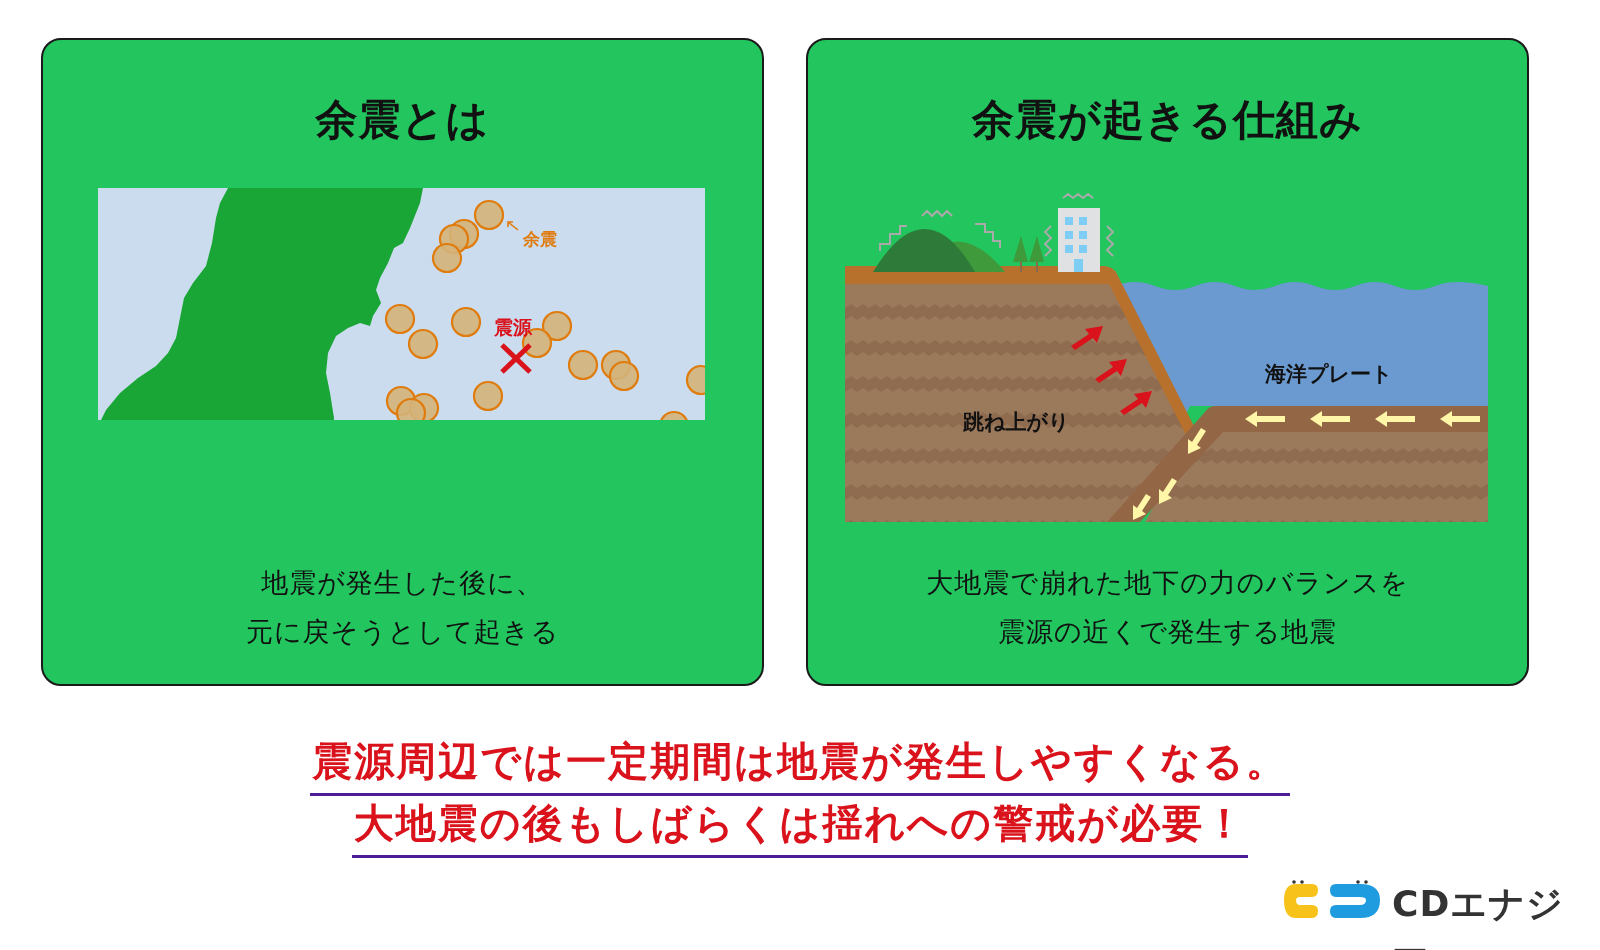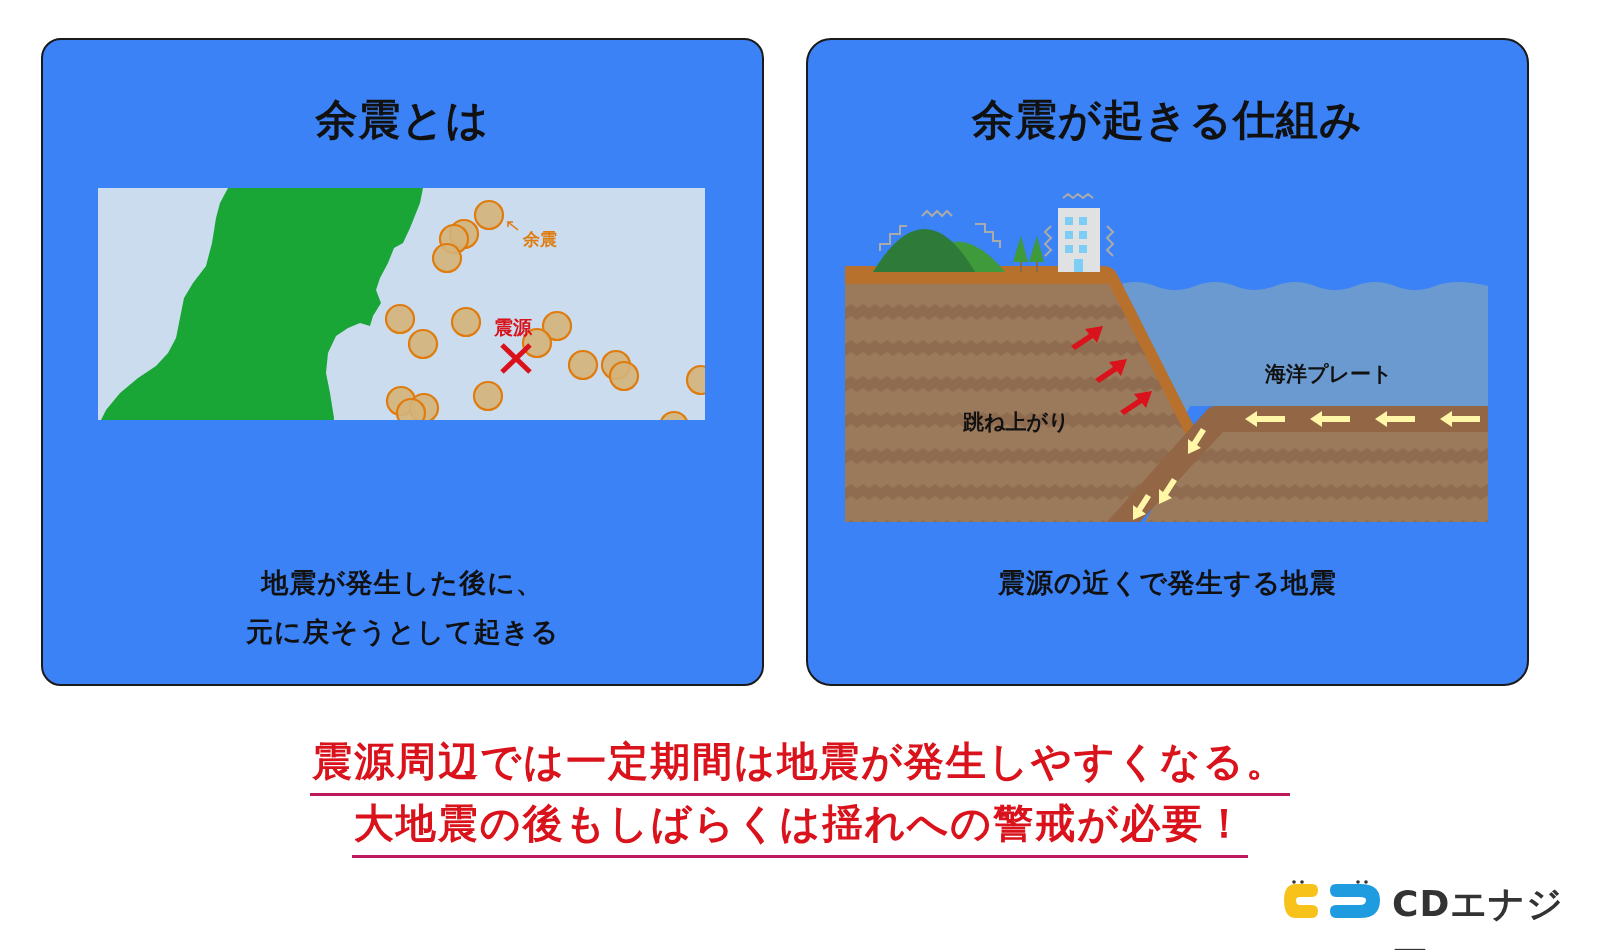--- a/index.html
+++ b/index.html
@@ -1,42 +1,42 @@
 <!DOCTYPE html>
 <html><head>
 <meta charset="utf-8">
 <style>
   * { box-sizing: border-box; margin: 0; padding: 0; }
   html, body { width: 1600px; height: 950px; background: #ffffff; overflow: hidden; }
   body { font-family: "DejaVu Sans", "Liberation Sans", sans-serif; color: #111; position: relative; }
 
   .panel {
     position: absolute; top: 38px; width: 723px; height: 648px;
-    background: #3b82f6; border: 2px solid #1a1a1a; border-radius: 20px;
+    background: #22c55e; border: 2px solid #1a1a1a; border-radius: 20px;
   }
   .panel.left { left: 41px; }
-  .panel.right { left: 806px; border-radius: 25px; }
+  .panel.right { left: 806px; }
 
   .panel-title {
     position: absolute; left: 0; right: 0; top: 52px; text-align: center;
     font-size: 42px; font-weight: bold; letter-spacing: 1px; color: #111;
   }
   .panel-desc {
     position: absolute; left: 0; right: 0; top: 518px; text-align: center;
-    font-size: 27px; font-weight: bold; line-height: 49px; color: #111; letter-spacing: 1px;
+    font-size: 27px; font-weight: normal; line-height: 49px; color: #111; letter-spacing: 1px;
   }
 
   .map { position: absolute; left: 55px; top: 148px; width: 607px; height: 232px; overflow: hidden; }
   .plate { position: absolute; left: 37px; top: 146px; width: 643px; height: 336px; overflow: hidden; }
 
   .summary {
     position: absolute; left: 0; right: 0; text-align: center;
     color: #d9121b; font-weight: bold; font-size: 40px; letter-spacing: 2px;
   }
-  .summary span { display: inline-block; border-bottom: 3px solid #be185d; padding: 0 2px 4px; }
+  .summary span { display: inline-block; border-bottom: 3px solid #4c1d95; padding: 0 2px 4px; }
   .summary.l1 { top: 734px; }
   .summary.l2 { top: 796px; }
 
   .logo { position: absolute; left: 1282px; top: 878px; width: 300px; height: 46px; }
   .logo-text {
     position: absolute; left: 110px; top: 2px; font-size: 36px; font-weight: bold;
     color: #333; letter-spacing: 1px;
   }
 </style>
 </head>
@@ -171,20 +171,21 @@
         <path d="M343,268 L343,253 L347,256 L356,242 L361,245 L352,259 L356,262 Z"></path>
         <path d="M314,318 L314,303 L318,306 L327,292 L332,295 L323,309 L327,312 Z"></path>
         <path d="M282,370 L282,355 L286,358 L295,344 L300,347 L291,361 L295,364 Z" transform="translate(6,-36)"></path>
       </g>
       <text x="118" y="243" font-size="21" font-weight="bold" fill="#111" font-family="DejaVu Sans, sans-serif">跳ね上がり</text>
       <text x="420" y="195" font-size="21" font-weight="bold" fill="#111" font-family="DejaVu Sans, sans-serif">海洋プレート</text>
     </svg>
   </div>
 
   <div class="panel-desc">
+    <div>大地震で崩れた地下の力のバランスを</div>
     <div>震源の近くで発生する地震</div>
   </div>
 </div>
 
 <div class="summary l1"><span>震源周辺では一定期間は地震が発生しやすくなる。</span></div>
 <div class="summary l2"><span>大地震の後もしばらくは揺れへの警戒が必要！</span></div>
 
 <div class="logo">
   <svg width="108" height="46" viewBox="0 0 108 46">
     <path d="M30,6 L14,6 Q2,6 2,22 Q2,40 14,40 L30,40 Q36,40 36,33 Q36,27 30,27 L18,27 Q14,27 14,22 Q14,19 18,19 L30,19 Q36,19 36,12 Q36,6 30,6 Z" fill="#f7c31b"></path>

